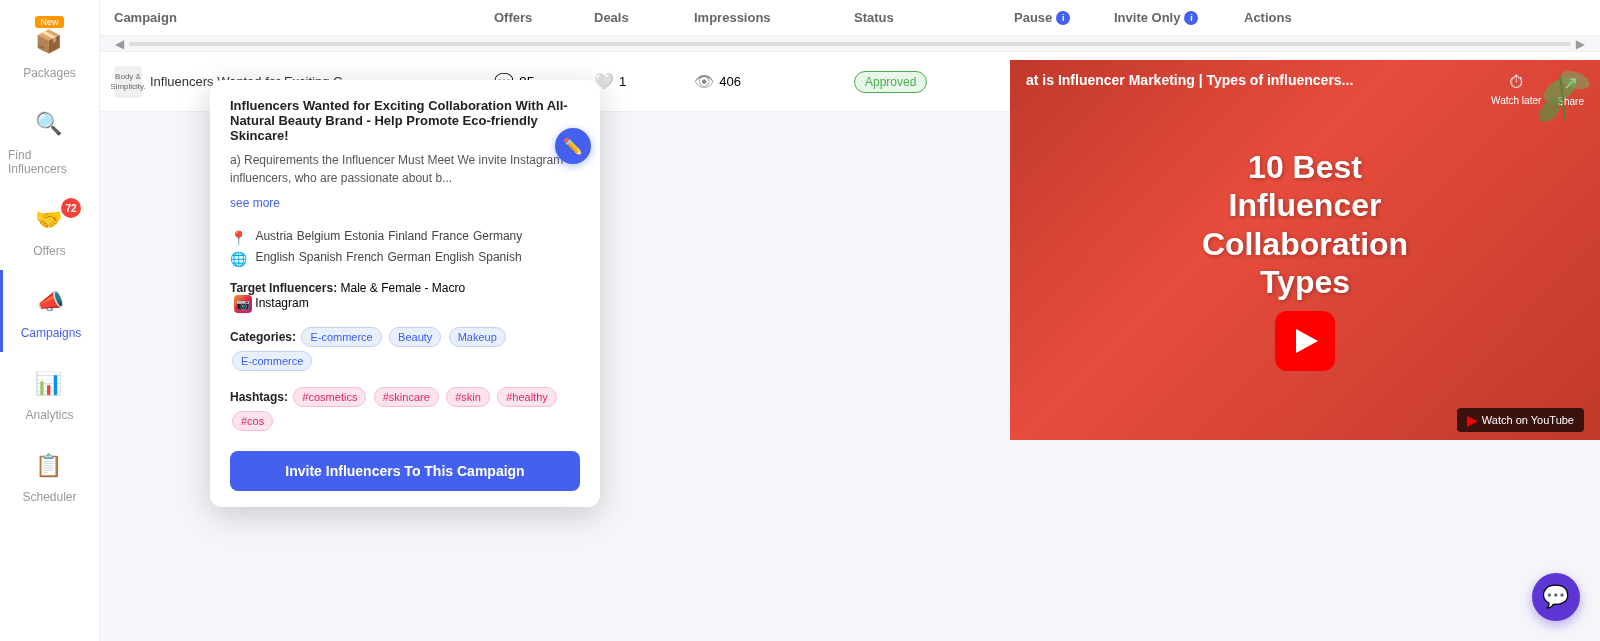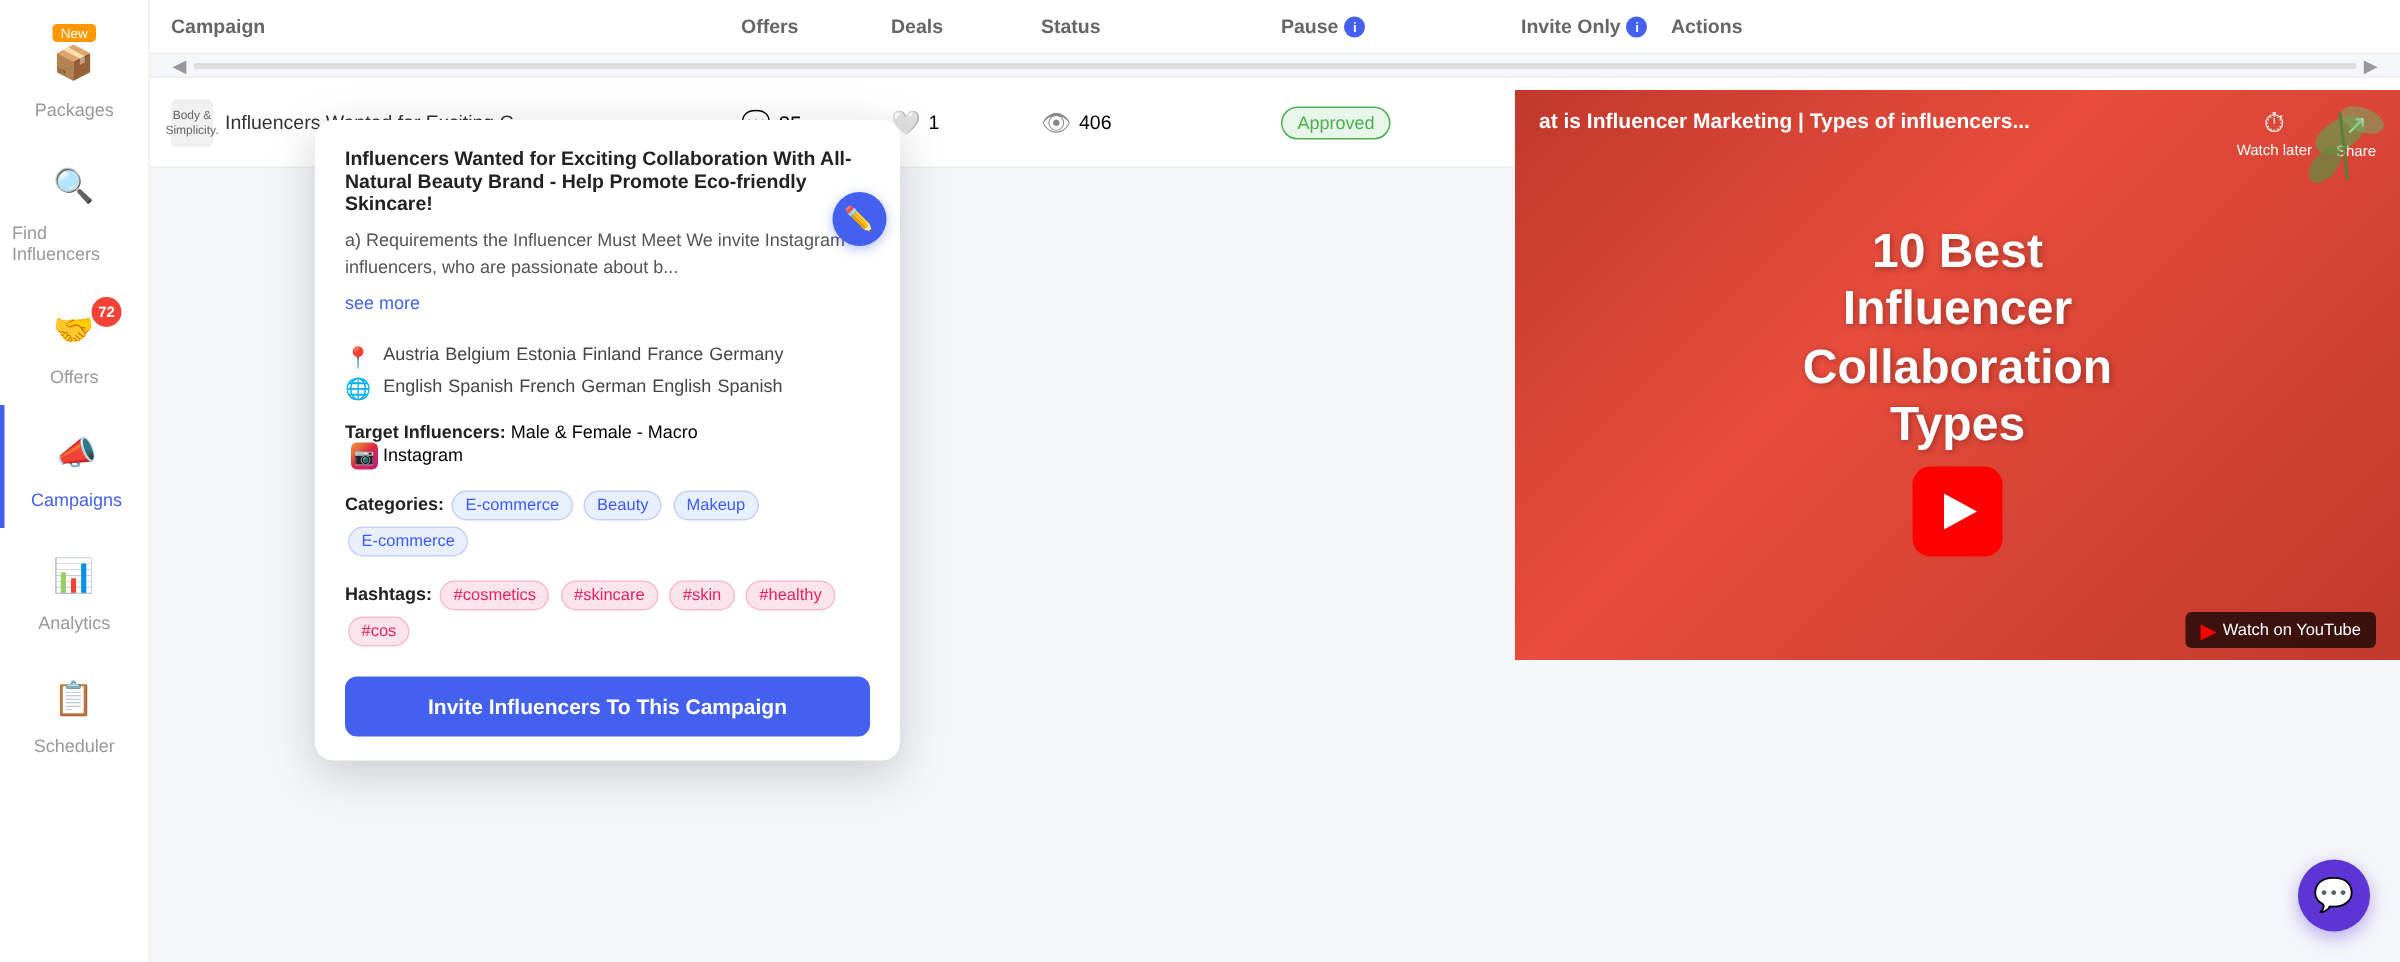--- a/index.html
+++ b/index.html
@@ -535,20 +535,23 @@
 
   <div class="table-header">
     <div class="col-header">
       <span>Campaign</span>
     </div>
     <div class="col-header">
       <span>Offers</span>
     </div>
     <div class="col-header">
       <span>Deals</span>
+    </div>
+    <div class="col-header">
+      <span>Impressions</span>
     </div>
     <div class="col-header">
       <span>Status</span>
     </div>
     <div class="col-header">
       <span>Pause</span>
       <span class="info-icon">i</span>
     </div>
     <div class="col-header">
       <span>Invite Only</span>

